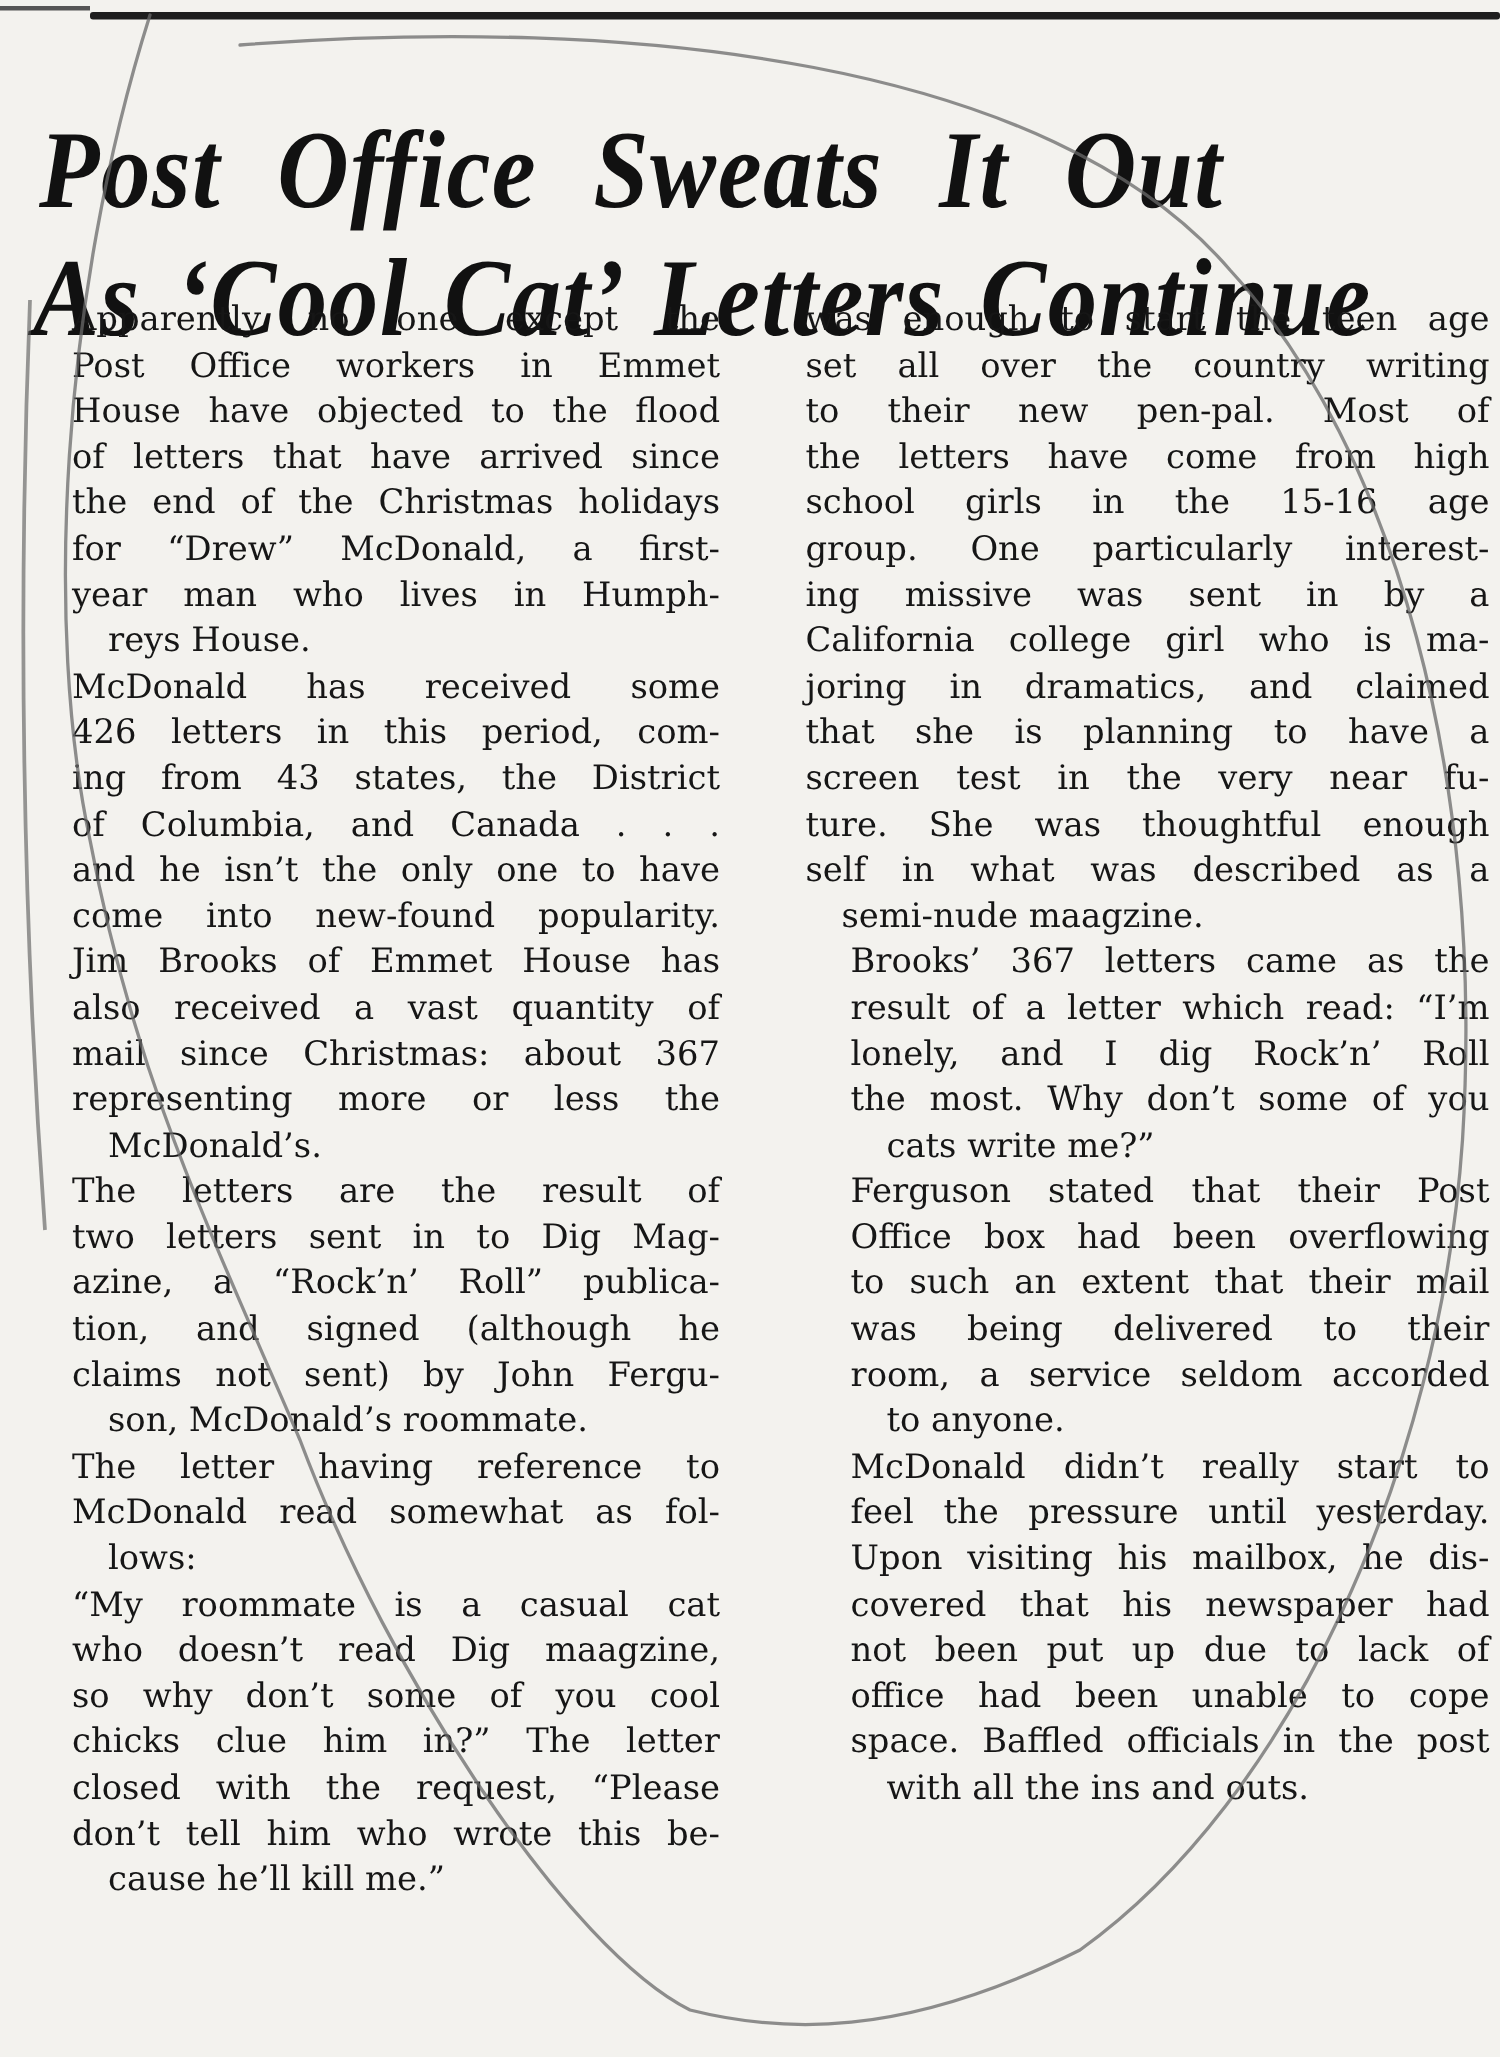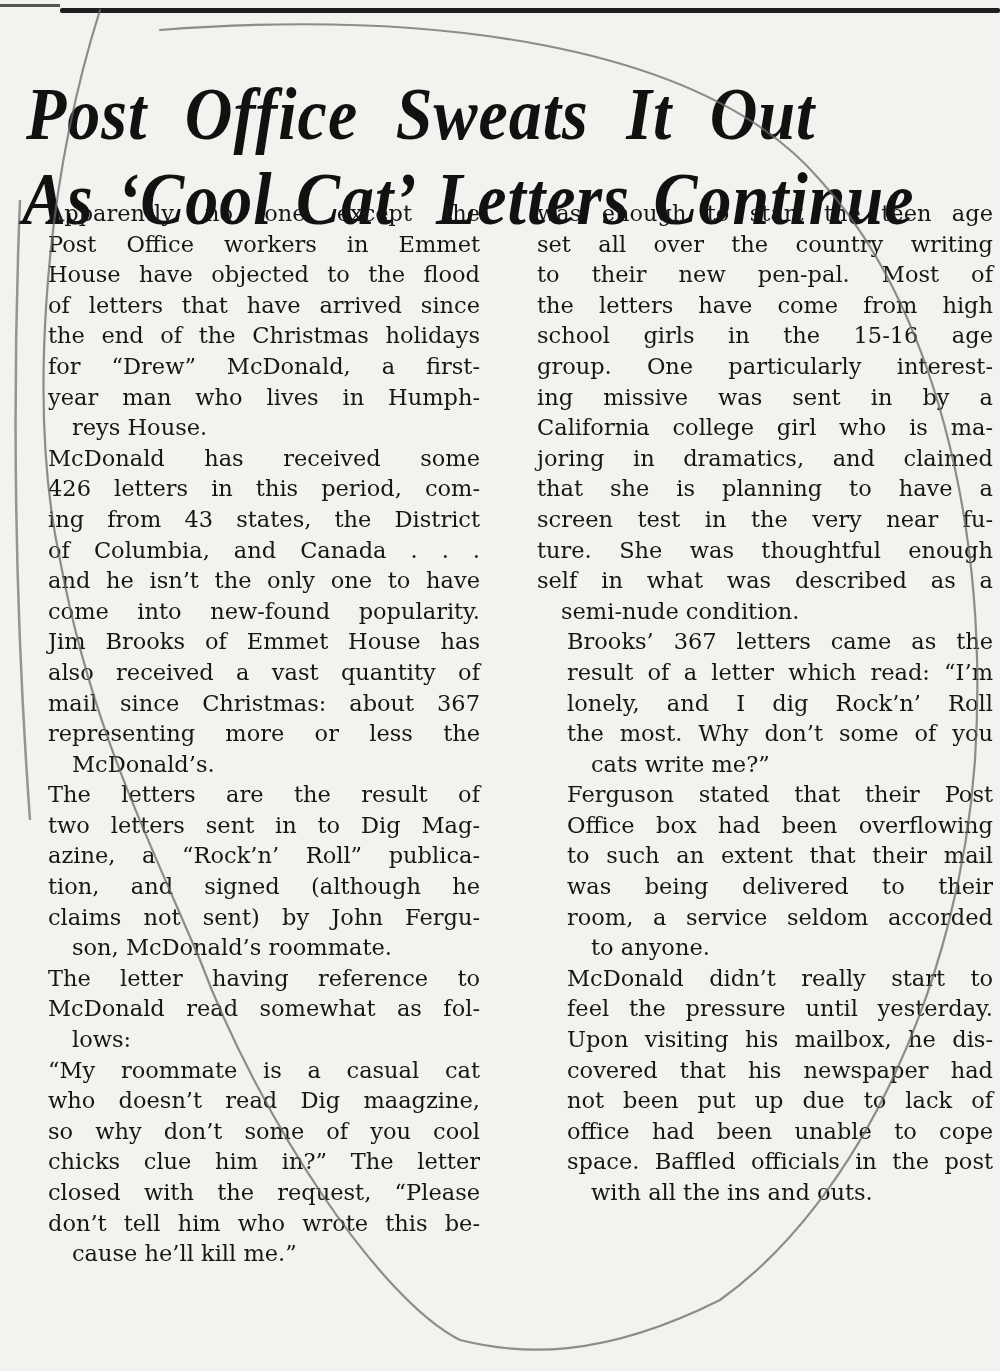--- a/index.html
+++ b/index.html
@@ -114,21 +114,21 @@
       <span class="ln">the letters have come from high</span>
       <span class="ln">school girls in the 15-16 age</span>
       <span class="ln">group. One particularly interest-</span>
       <span class="ln">ing missive was sent in by a</span>
       <span class="ln">California college girl who is ma-</span>
       <span class="ln">joring in dramatics, and claimed</span>
       <span class="ln">that she is planning to have a</span>
       <span class="ln">screen test in the very near fu-</span>
       <span class="ln">ture. She was thoughtful enough</span>
       <span class="ln">self in what was described as a</span>
-      <span class="ln last">semi-nude condition.</span>
+      <span class="ln last">semi-nude maagzine.</span>
     </p>
     <p>
       <span class="ln" style="text-indent: 30px;">Brooks’ 367 letters came as the</span>
       <span class="ln">result of a letter which read: “I’m</span>
       <span class="ln">lonely, and I dig Rock’n’ Roll</span>
       <span class="ln">the most. Why don’t some of you</span>
       <span class="ln last">cats write me?”</span>
     </p>
     <p>
       <span class="ln" style="text-indent: 30px;">Ferguson stated that their Post</span>

